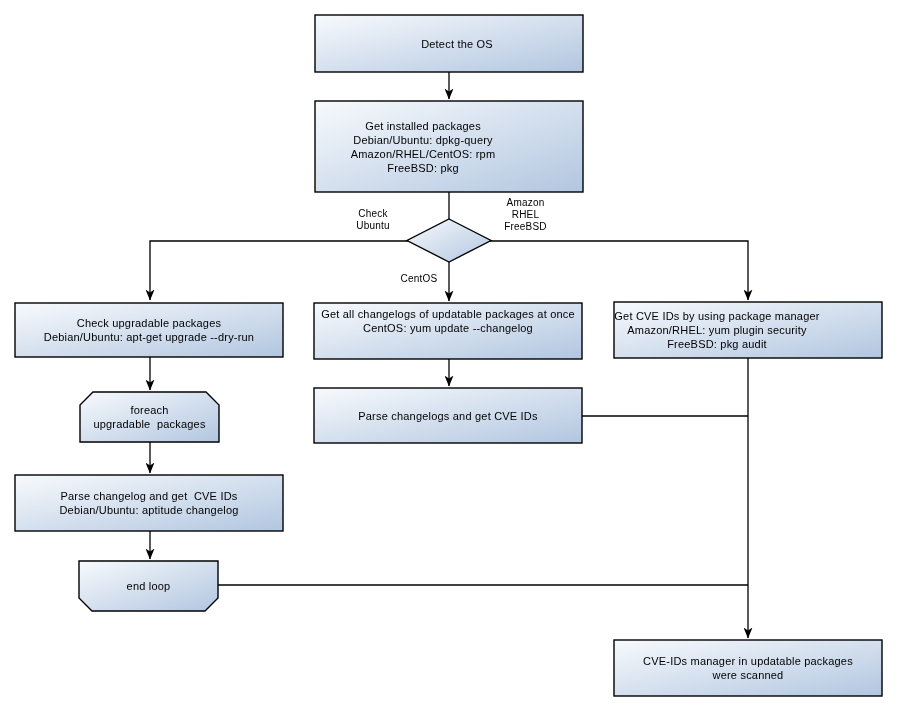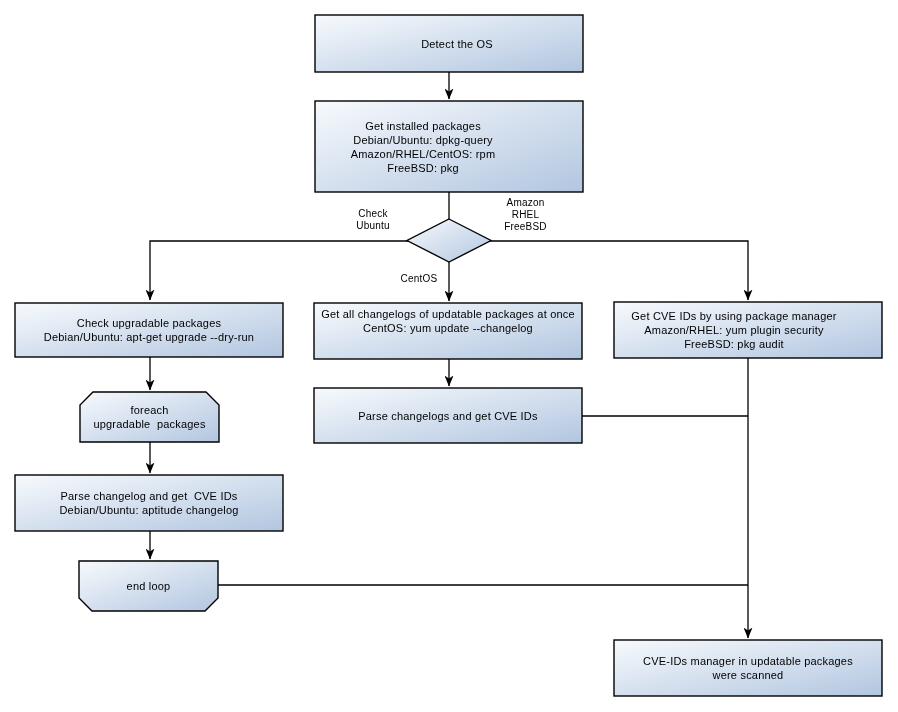--- a/index.html
+++ b/index.html
@@ -100,21 +100,21 @@
   <div class="label" style="left:79px;  top:561px; width:139px; height:50px;">
       <span class="txt">end loop</span>
     </div>
   <div class="label" style="left:314px; top:294px; width:268px; height:54px;">
       <span class="txt">Get all changelogs of updatable packages at once
 CentOS: yum update --changelog</span>
     </div>
   <div class="label" style="left:314px; top:388px; width:268px; height:55px;">
       <span class="txt">Parse changelogs and get CVE IDs</span>
     </div>
-  <div class="label" style="left:614px; top:302px; width:240px; height:56px;justify-content:center;">
+  <div class="label" style="left:597px; top:302px; width:240px; height:56px;justify-content:center;">
       <span class="txt">Get CVE IDs by using package manager
 Amazon/RHEL: yum plugin security
 FreeBSD: pkg audit</span>
     </div>
   <div class="label" style="left:614px; top:640px; width:268px; height:56px;">
       <span class="txt">CVE-IDs manager in updatable packages
 were scanned</span>
     </div>
 
   <div class="label edge-label" style="left:338px; top:205px; width:70px; height:30px;">

